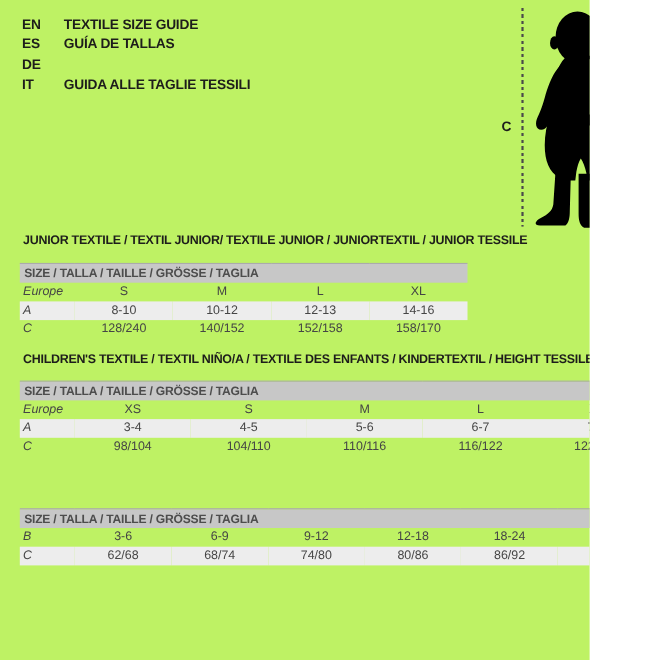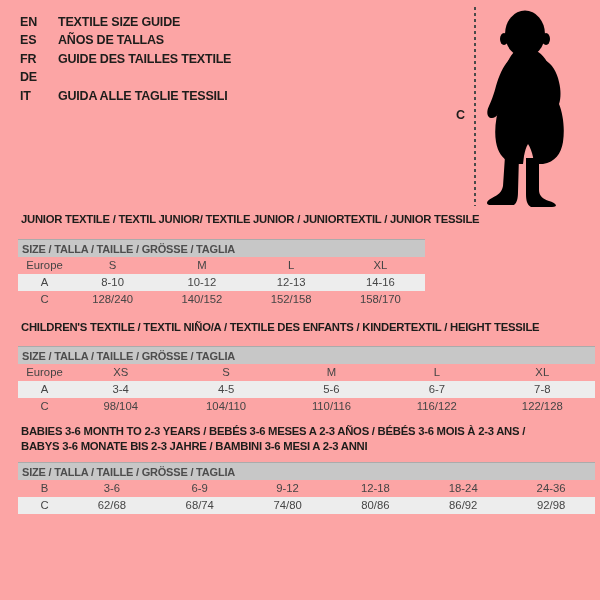--- a/index.html
+++ b/index.html
@@ -3,22 +3,22 @@
 <meta charset="utf-8">
 <style>
   html, body {
     margin: 0; padding: 0;
     width: 600px; height: 600px;
     background: #ffffff;
     font-family: "Liberation Sans", "DejaVu Sans", sans-serif;
   }
   .page {
     position: relative;
-    width: 600px; height: 600px;
-    background: #fca5a5;
+    width: 536px; height: 600px;
+    background: #bef264;
     color: #1d1d1b;
     overflow: hidden;
   }
 
   
   .lang-list { position: absolute; top: 13px; left: 20px; }
   .lang-row {
     display: flex;
     font-weight: bold;
     font-size: 12.5px;
@@ -86,21 +86,21 @@
     text-align: left;
     padding: 0 0 0 4px;
   }
   .size-table td {
     height: 17px;
     padding: 0;
     text-align: center;
     line-height: 17px;
     white-space: nowrap;
   }
-  .size-table td.label { text-align: center; padding-left: 3px; }
+  .size-table td.label { text-align: left; padding-left: 3px; font-style: italic; }
   .size-table tr.alt { background: #ededed; }
 
   
   .notes { position: absolute; left: 21px; top: 534px; }
   .note-line {
     font-weight: bold;
     font-size: 11.3px;
     line-height: 17.2px;
     letter-spacing: -0.2px;
     white-space: nowrap;
@@ -111,25 +111,21 @@
 
 <div class="page">
 
   <div class="lang-list">
     <div class="lang-row">
       <span class="lang-code">EN</span>
       <span class="lang-title">TEXTILE SIZE GUIDE</span>
     </div>
     <div class="lang-row">
       <span class="lang-code">ES</span>
-      <span class="lang-title">AÑOS DE TALLAS</span>
-    </div>
-    <div class="lang-row">
-      <span class="lang-code">FR</span>
-      <span class="lang-title">GUIDE DES TAILLES TEXTILE</span>
+      <span class="lang-title">GUÍA DE TALLAS</span>
     </div>
     <div class="lang-row">
       <span class="lang-code">DE</span>
     </div>
     <div class="lang-row">
       <span class="lang-code">IT</span>
       <span class="lang-title">GUIDA ALLE TAGLIE TESSILI</span>
     </div>
   </div>
 
@@ -220,24 +216,20 @@
         <td class="label">C</td>
         <td>98/104</td>
         <td>104/110</td>
         <td>110/116</td>
         <td>116/122</td>
         <td>122/128</td>
       </tr>
     </tbody>
   </table>
 
-  <div class="section-title" id="title-babies">
-    <div>BABIES 3-6 MONTH TO 2-3 YEARS / BEBÉS 3-6 MESES A 2-3 AÑOS / BÉBÉS 3-6 MOIS À 2-3 ANS /</div>
-    <div>BABYS 3-6 MONATE BIS 2-3 JAHRE / BAMBINI 3-6 MESI A 2-3 ANNI</div>
-  </div>
   <table class="size-table" id="table-babies">
     <colgroup>
         <col class="c-label">
         <col>
         <col>
         <col>
         <col>
         <col>
         <col>
       </colgroup>

